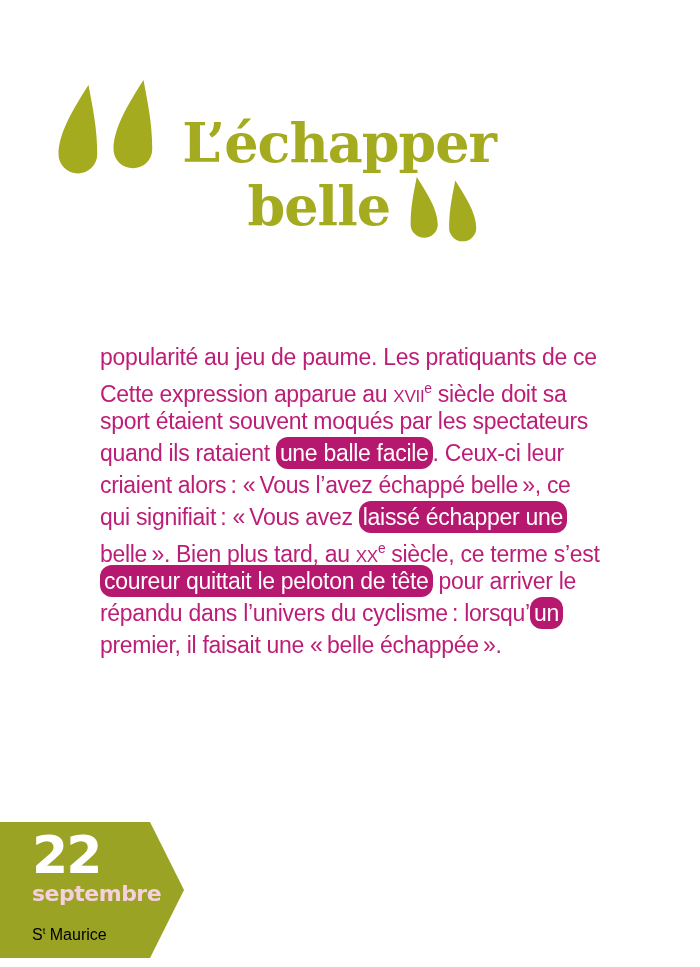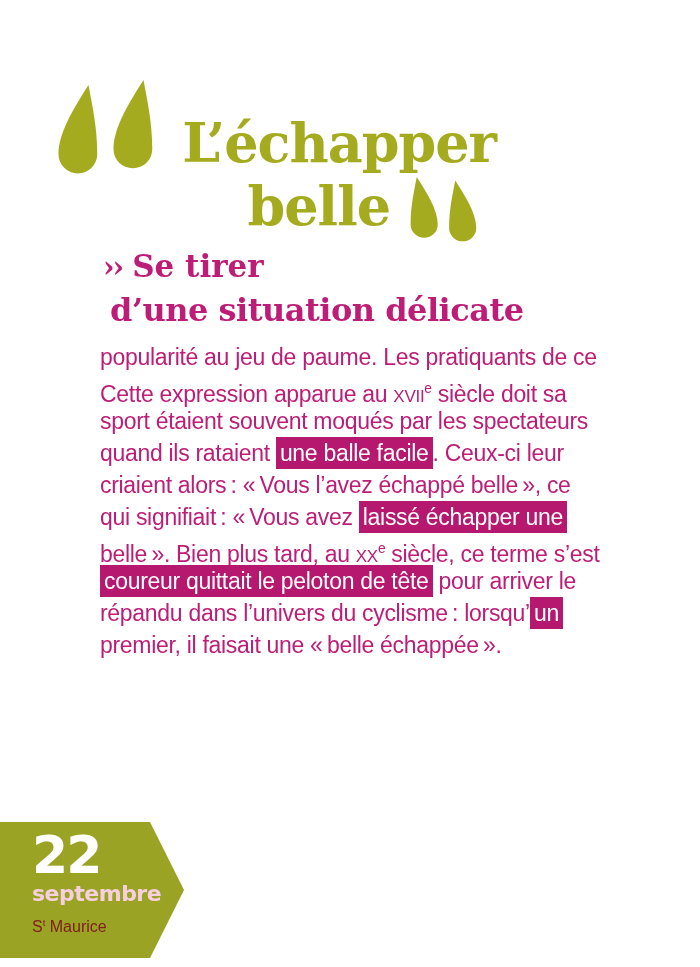--- a/index.html
+++ b/index.html
@@ -49,20 +49,21 @@
   .body-text { position:absolute; left:100px; top:341px; width:545px; }
   .body-line {
     height:32px; line-height:32px; white-space:nowrap;
     font-size:23px; letter-spacing:-0.3px;
     color:var(--magenta);
   }
   .seg-hl {
     background:var(--highlight_bg);
     color:var(--highlight_text);
     padding:3px 4px;
+    border-radius:12px;
   }
   .seg-sc { font-size:0.74em; }
   .seg-sup { font-size:0.6em; vertical-align:super; }
   
   .badge {
     position:absolute; left:0; top:822px; width:184px; height:136px;
     background:var(--badge_green);
     -webkit-clip-path:polygon(0 0, 150px 0, 100% 50%, 150px 100%, 0 100%);
     clip-path:polygon(0 0, 150px 0, 100% 50%, 150px 100%, 0 100%);
     padding:8px 0 0 32px;
@@ -71,21 +72,21 @@
   .badge .day {
     font-family:"DejaVu Sans", sans-serif; font-weight:bold;
     font-size:52px; line-height:50px; letter-spacing:-2px;
   }
   .badge .month {
     font-family:"DejaVu Sans", sans-serif; font-weight:bold;
     font-size:22px; line-height:24px; margin-top:2px;
     color:var(--month_pink); letter-spacing:-0.5px;
   }
   .badge .saint {
-    font-size:16px; line-height:18px; margin-top:8px; color:#7f1d1d;
+    font-size:16px; line-height:18px; margin-top:16px; color:#000000;
   }
   .badge .saint sup { font-size:0.6em; }
 </style>
 </head>
 <body>
 
 <div class="page">
 
   <div class="quote-open">
     <svg viewBox="0 0 160 150" preserveAspectRatio="none" aria-hidden="true">
@@ -111,26 +112,20 @@
         <g transform="translate(0,8)">
           <path d="M 52 0 C 30 34 4 74 4 108 A 31 30 0 1 0 66 108 C 66 66 58 32 52 0 Z"></path>
         </g>
         <g transform="translate(88,0)">
           <path d="M 52 0 C 30 34 4 74 4 108 A 31 30 0 1 0 66 108 C 66 66 58 32 52 0 Z"></path>
         </g>
       </g>
     </svg>
   </div>
 
-  <h2 class="subtitle">
-    <div class="sub-line1">
-      <span class="chev">››</span><span>Se tirer</span>
-    </div>
-    <div class="sub-line2">d’une situation délicate</div>
-  </h2>
 
   <div class="body-text">
       <div class="body-line"><span>popularité au jeu de paume. Les pratiquants de ce</span></div>
       <div class="body-line"><span>Cette expression apparue au </span><span class="seg-sc">XVII</span><span class="seg-sup">e</span><span> siècle doit sa</span></div>
       <div class="body-line"><span>sport étaient souvent moqués par les spectateurs</span></div>
       <div class="body-line"><span>quand ils rataient </span><span class="seg-hl">une balle facile</span><span>. Ceux-ci leur</span></div>
       <div class="body-line"><span>criaient alors : « Vous l’avez échappé belle », ce</span></div>
       <div class="body-line"><span>qui signifiait : « Vous avez </span><span class="seg-hl">laissé échapper une</span></div>
       <div class="body-line"><span>belle ». Bien plus tard, au </span><span class="seg-sc">XX</span><span class="seg-sup">e</span><span> siècle, ce terme s’est</span></div>
       <div class="body-line"><span class="seg-hl">coureur quittait le peloton de tête</span><span> pour arriver le</span></div>

